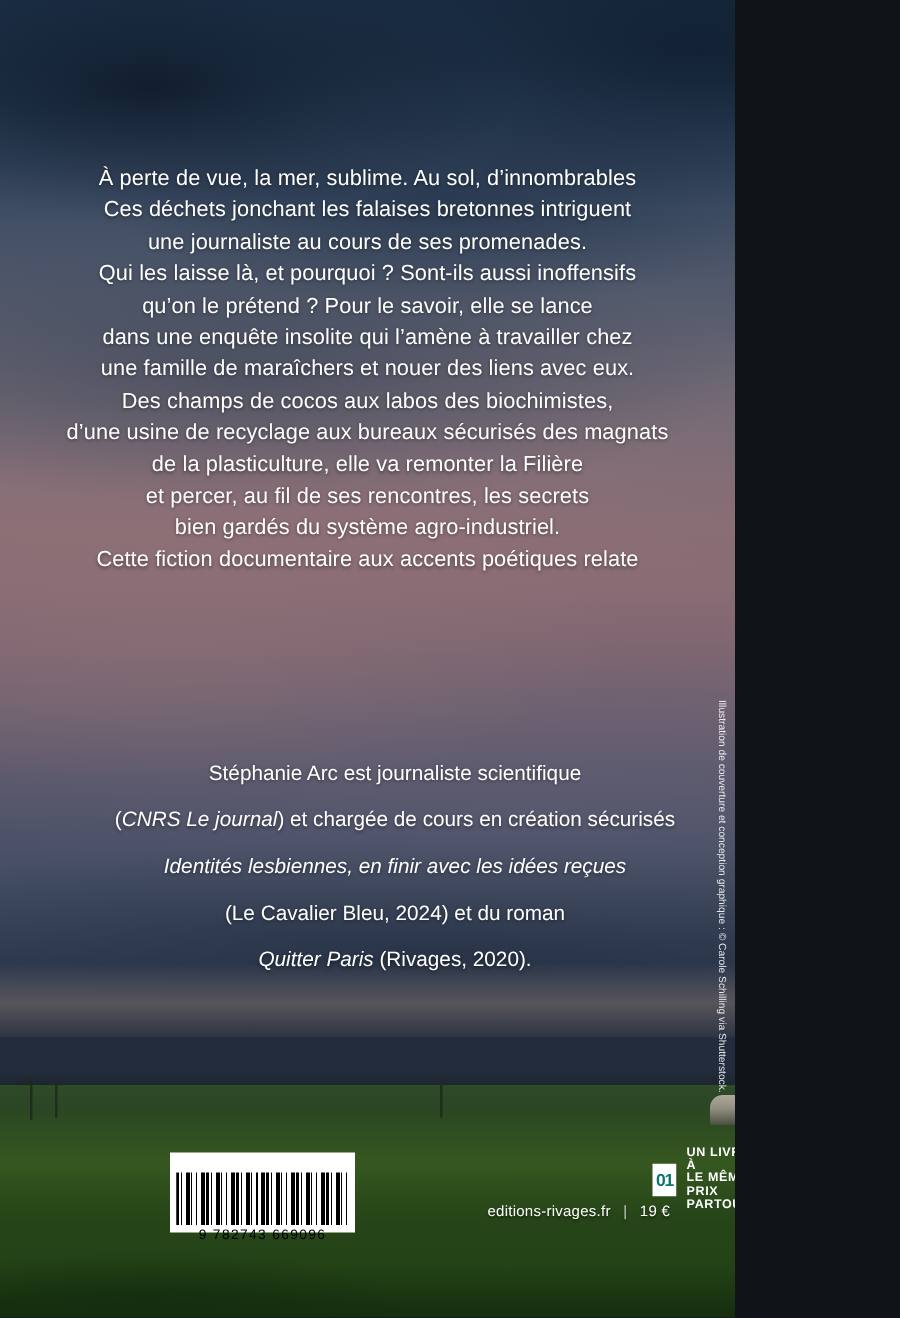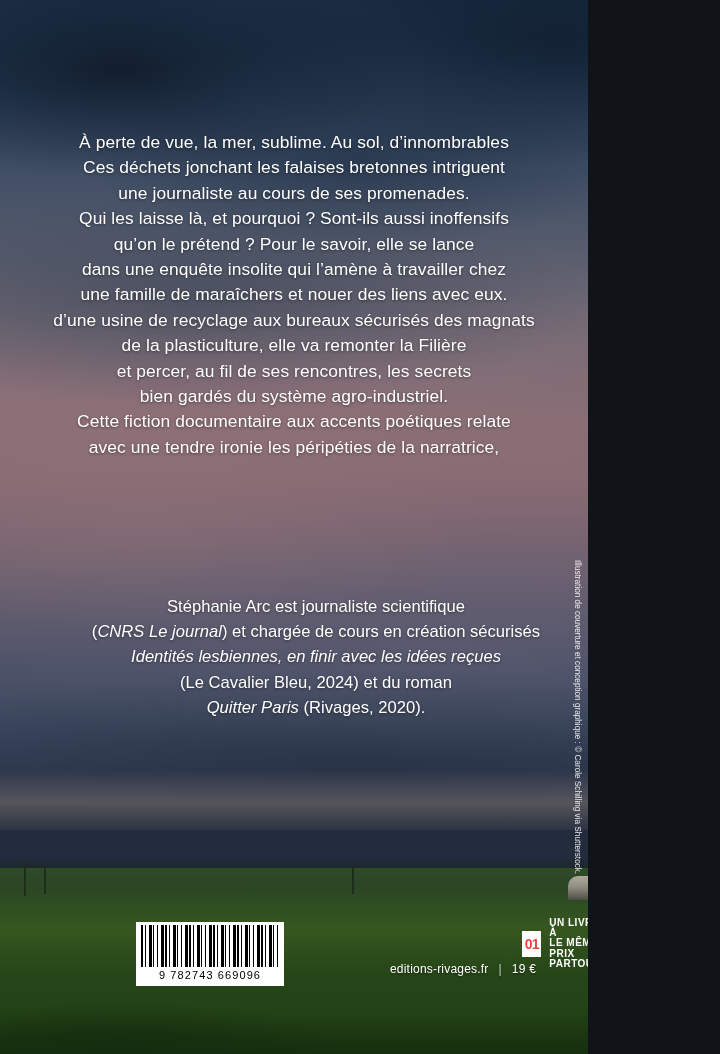--- a/index.html
+++ b/index.html
@@ -135,32 +135,32 @@
 
   .bio {
     position: absolute;
     left: 0; right: 0; top: 594px;
     text-align: center;
     color: #ffffff;
     font-size: 16.6px;
     line-height: 25.2px;
     text-shadow: 0 1px 3px rgba(0,0,0,0.45);
   }
-  .bio p { margin: 0; padding-left: 44px; }
+  .bio p { margin: 12px; padding-left: 44px; }
   .bio i, .blurb i { font-style: italic; }
 
   
   .barcode-box {
     position: absolute;
     left: 136px;
     top: 922px;
     width: 148px;
     height: 64px;
     background: #ffffff;
-    padding: 3px 5px 2px 5px;
+    padding: 16px 5px 2px 5px;
     box-sizing: border-box;
   }
   .barcode-bars {
     width: 100%;
     height: 42px;
     background-image: repeating-linear-gradient(90deg,
       #000 0 2px, #fff 2px 4px, #000 4px 5px, #fff 5px 8px,
       #000 8px 11px, #fff 11px 12px, #000 12px 13px, #fff 13px 16px,
       #000 16px 17px, #fff 17px 20px, #000 20px 23px, #fff 23px 24px);
   }
@@ -177,21 +177,21 @@
     position: absolute;
     left: 478px;
     top: 918px;
     display: flex;
     align-items: center;
     gap: 8px;
   }
   .logo-mark {
     width: 26px; height: 26px;
     background: #ffffff;
-    color: #ef4444;
+    color: #0f766e;
     font-size: 14px;
     font-weight: bold;
     display: flex;
     align-items: center;
     justify-content: center;
     letter-spacing: -1px;
     margin-left: 44px;
   }
   .logo-lines {
     color: #ffffff;
@@ -254,26 +254,26 @@
   <div class="pole" style="left:352px; top:868px; height:26px;"></div>
 
   <div class="blurb">
     <p>À perte de vue, la mer, sublime. Au sol, d’innombrables</p>
     <p>Ces déchets jonchant les falaises bretonnes intriguent</p>
     <p>une journaliste au cours de ses promenades.</p>
     <p>Qui les laisse là, et pourquoi ? Sont-ils aussi inoffensifs</p>
     <p>qu’on le prétend ? Pour le savoir, elle se lance</p>
     <p>dans une enquête insolite qui l’amène à travailler chez</p>
     <p>une famille de maraîchers et nouer des liens avec eux.</p>
+    <p>Des champs de cocos aux labos des biochimistes,</p>
     <p>d’une usine de recyclage aux bureaux sécurisés des magnats</p>
     <p>de la plasticulture, elle va remonter la Filière</p>
     <p>et percer, au fil de ses rencontres, les secrets</p>
     <p>bien gardés du système agro-industriel.</p>
     <p>Cette fiction documentaire aux accents poétiques relate</p>
-    <p>avec une tendre ironie les péripéties de la narratrice,</p>
   </div>
 
   <div class="bio">
     <p>Stéphanie Arc est journaliste scientifique</p>
     <p><span>(</span><i>CNRS Le journal</i><span>) et chargée de cours en création sécurisés</span></p>
     <p><i>Identités lesbiennes, en finir avec les idées reçues</i></p>
     <p>(Le Cavalier Bleu, 2024) et du roman</p>
     <p><i>Quitter Paris</i><span> (Rivages, 2020).</span></p>
   </div>
 

